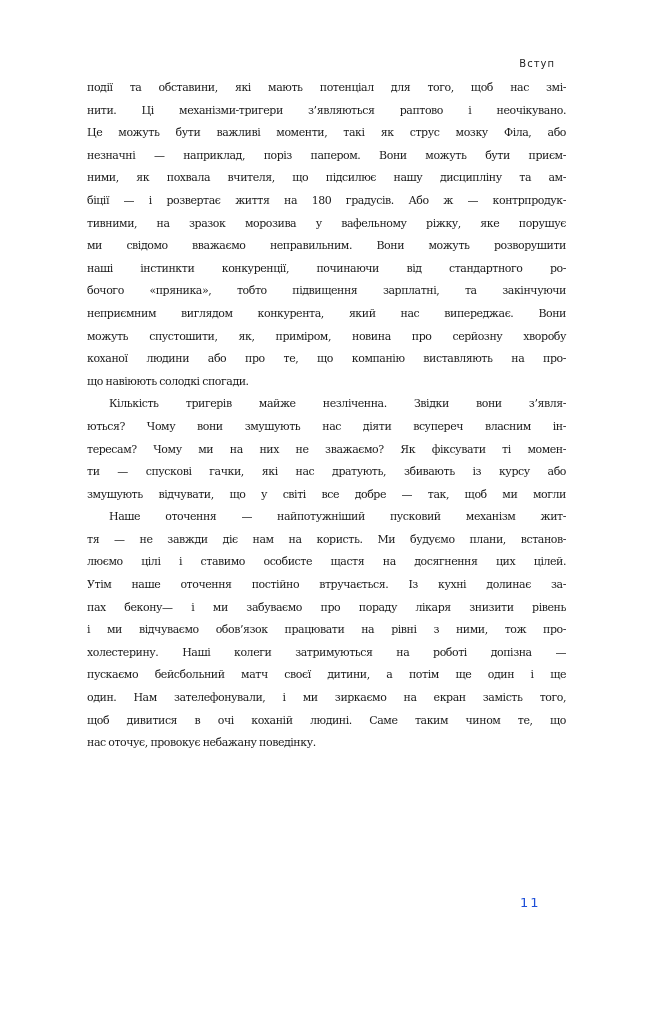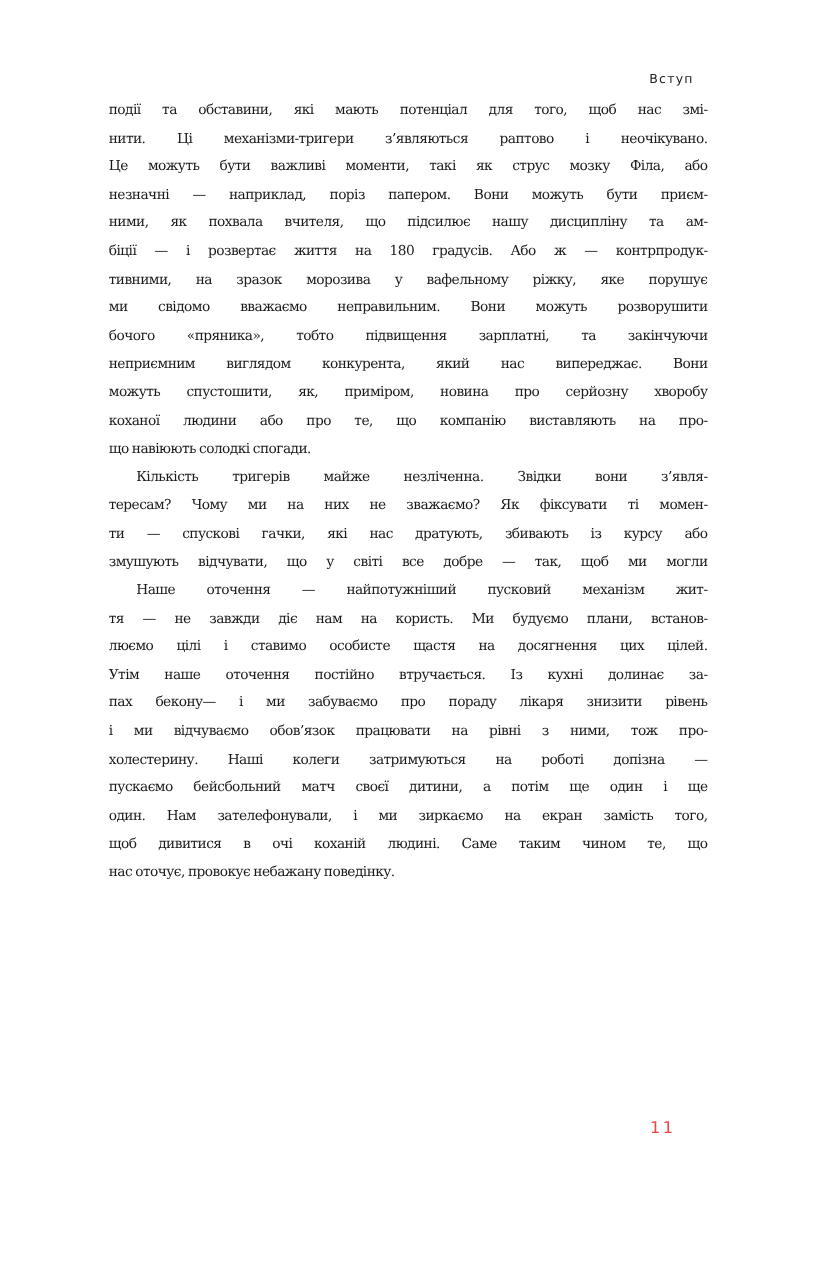--- a/index.html
+++ b/index.html
@@ -11,46 +11,48 @@
   .body-text {
     position: absolute; top: 77px; left: 87px; width: 479px;
     font-family: "DejaVu Serif", serif; font-size: 11px; line-height: 22.6px;
     text-align: justify; hyphens: manual; letter-spacing: -0.45px; word-spacing: -0.5px;
   }
   .body-text p { margin: 0; }
   .line { display: block; text-align: justify; text-align-last: justify; white-space: nowrap; }
   .line.last { text-align-last: left; }
   .folio {
     position: absolute; top: 895px; left: 520px;
-    font-family: "DejaVu Sans", sans-serif; font-size: 13px; letter-spacing: 2px; color: #ef4444;
+    font-family: "DejaVu Sans", sans-serif; font-size: 13px; letter-spacing: 2px; color: #1d4ed8;
   }
 </style>
 </head>
 <body>
 
 <div class="running-head">Вступ</div>
 
 <div class="body-text">
   <p>
     <span class="line">події та обставини, які мають потенціал для того, щоб нас змі-</span>
     <span class="line">нити. Ці механізми-тригери з’являються раптово і неочікувано.</span>
     <span class="line">Це можуть бути важливі моменти, такі як струс мозку Філа, або</span>
     <span class="line">незначні — наприклад, поріз папером. Вони можуть бути приєм-</span>
     <span class="line">ними, як похвала вчителя, що підсилює нашу дисципліну та ам-</span>
     <span class="line">біції — і розвертає життя на 180 градусів. Або ж — контрпродук-</span>
     <span class="line">тивними, на зразок морозива у вафельному ріжку, яке порушує</span>
     <span class="line">ми свідомо вважаємо неправильним. Вони можуть розворушити</span>
+    <span class="line">наші інстинкти конкуренції, починаючи від стандартного ро-</span>
     <span class="line">бочого «пряника», тобто підвищення зарплатні, та закінчуючи</span>
     <span class="line">неприємним виглядом конкурента, який нас випереджає. Вони</span>
     <span class="line">можуть спустошити, як, приміром, новина про серйозну хворобу</span>
     <span class="line">коханої людини або про те, що компанію виставляють на про-</span>
     <span class="line last">що навіюють солодкі спогади.</span>
   </p>
   <p>
     <span class="line" style="padding-left:22px">Кількість тригерів майже незліченна. Звідки вони з’явля-</span>
+    <span class="line">ються? Чому вони змушують нас діяти всупереч власним ін-</span>
     <span class="line">тересам? Чому ми на них не зважаємо? Як фіксувати ті момен-</span>
     <span class="line">ти — спускові гачки, які нас дратують, збивають із курсу або</span>
     <span class="line">змушують відчувати, що у світі все добре — так, щоб ми могли</span>
   </p>
   <p>
     <span class="line" style="padding-left:22px">Наше оточення — найпотужніший пусковий механізм жит-</span>
     <span class="line">тя — не завжди діє нам на користь. Ми будуємо плани, встанов-</span>
     <span class="line">люємо цілі і ставимо особисте щастя на досягнення цих цілей.</span>
     <span class="line">Утім наше оточення постійно втручається. Із кухні долинає за-</span>
     <span class="line">пах бекону— і ми забуваємо про пораду лікаря знизити рівень</span>

